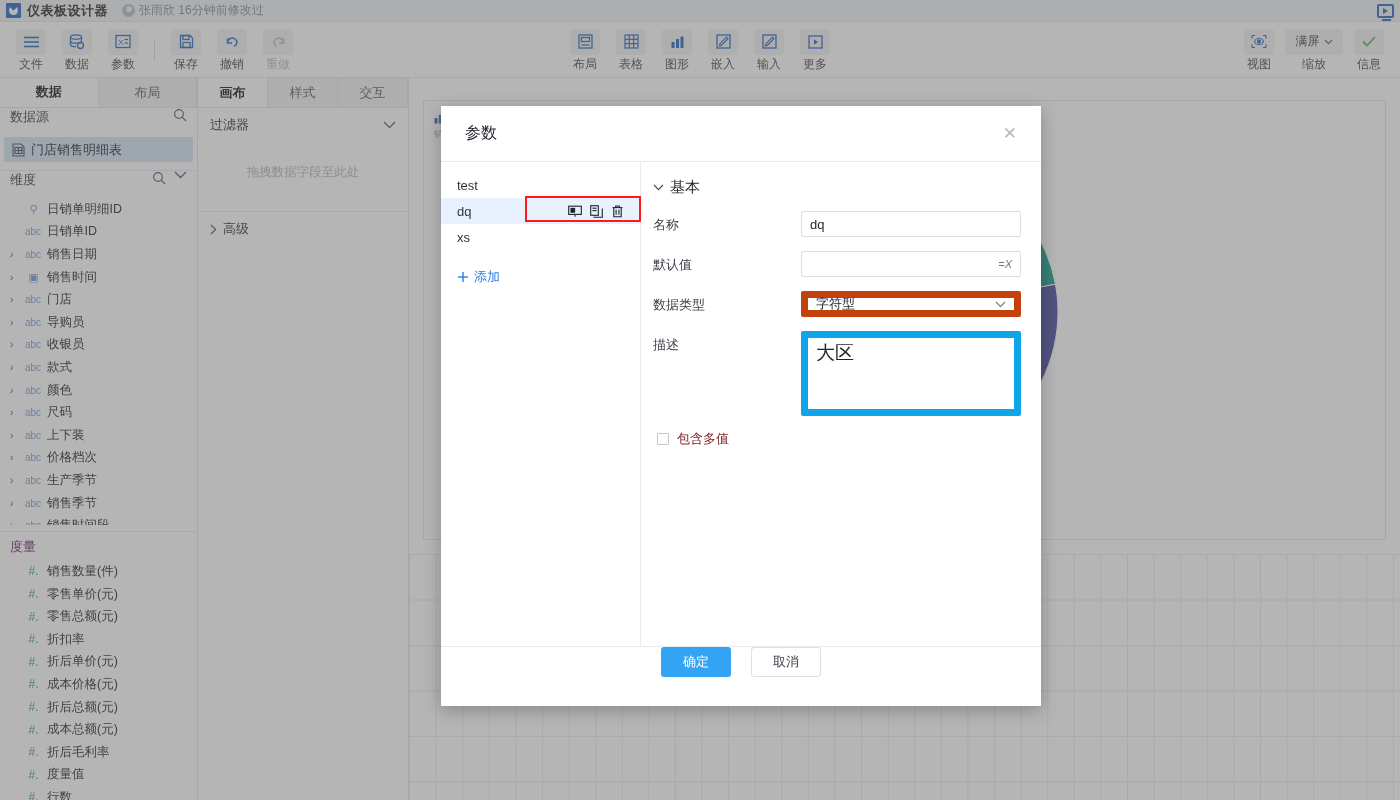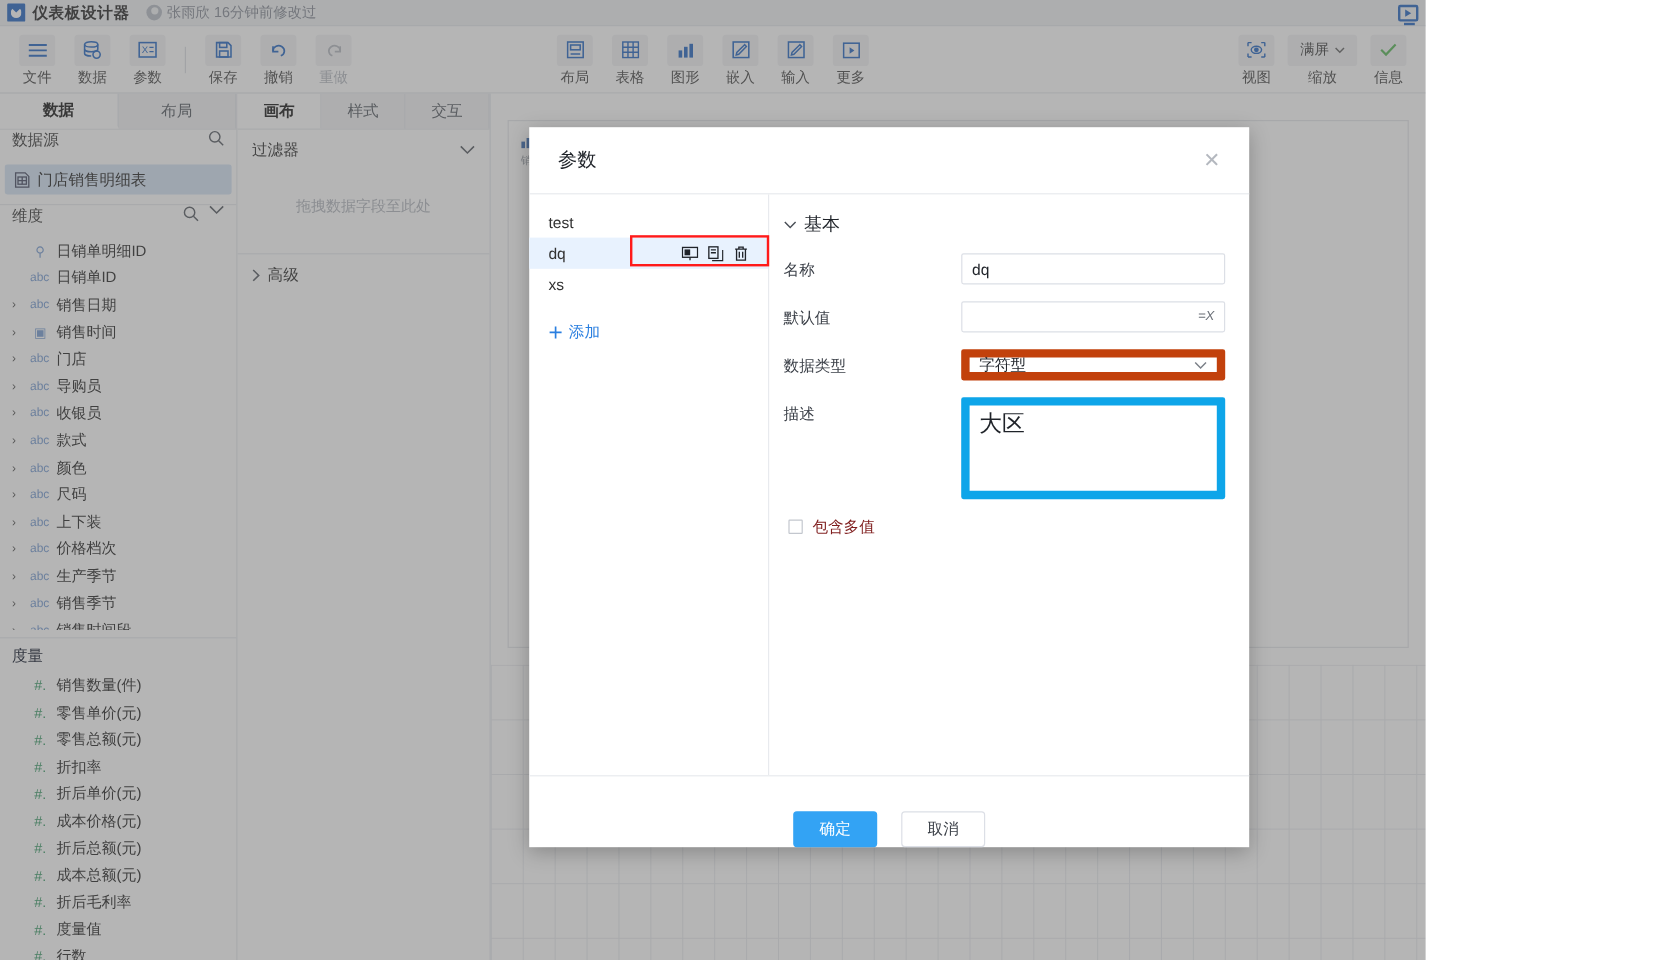--- a/index.html
+++ b/index.html
@@ -4,21 +4,21 @@
 <style>
   * { box-sizing: border-box; margin: 0; padding: 0; }
   html, body {
     width: 1400px; height: 800px;
     font-family: "Liberation Sans", "DejaVu Sans", sans-serif;
     font-size: 13px;
     color: #333;
     overflow: hidden;
     background: #fff;
   }
-  #app { position: relative; width: 1188px; height: 800px; }
+  #app { position: relative; width: 1400px; height: 800px; }
 
   
   .app-base { position: absolute; inset: 0; display: flex; flex-direction: column; background: #fff; }
 
   
   .titlebar {
     height: 22px; background: #f0f2f5; border-bottom: 1px solid #e3e6eb;
     display: flex; align-items: center; padding: 0 6px; flex: 0 0 22px;
   }
   .logo-box { width: 15px; height: 15px; background: #2a6bc4; position: relative; border-radius: 1px; margin-right: 6px;}
@@ -91,21 +91,21 @@
   .field-list { overflow:hidden; }
   .field {
     display:flex; align-items:center; height:22.6px; padding-left:10px; font-size:12.5px; color:#2b2b2b; cursor:pointer; gap:5px;
   }
   .caret { width:10px; color:#555; font-size:10px; }
   .caret.none { visibility:hidden; }
   .tag-abc { color:#7b9fd4; font-size:10px; width:17px; }
   .tag-key { color:#7b9fd4; font-size:11px; width:17px; text-align:center;}
   .tag-cal { color:#7b9fd4; font-size:11px; width:17px; text-align:center;}
   .tag-num { color:#3f9d6b; font-size:12px; width:17px; text-align:center; }
-  .sec-label { font-size:13px; color:#0f172a; padding:6px 10px 4px; }
+  .sec-label { font-size:13px; color:#701a75; padding:6px 10px 4px; }
 
   
   .panel2 { width:211px; border-right:1px solid #e3e6eb; display:flex; flex-direction:column; background:#fff; }
   .p2-tabs { display:flex; height:30px; flex:0 0 30px; border-bottom:1px solid #e3e6eb; }
   .p2-tab { flex:1; display:flex; align-items:center; justify-content:center; font-size:13px; background:#f2f3f5; color:#5a5f66; cursor:pointer; border-right:1px solid #e3e6eb; }
   .p2-tab.active { background:#fff; color:#1c1c1c; font-weight:bold; }
   .p2-row { display:flex; align-items:center; height:34px; padding:0 12px; font-size:13px; color:#333; cursor:pointer; }
   .p2-row .sp { flex:1; }
   .dropzone { text-align:center; color:#b5b9c0; font-size:12.5px; padding:22px 0 30px; }
   .p2-sep { height:1px; background:#e9ebef; }
@@ -166,21 +166,21 @@
     width:220px; height:26px; border:7px solid #c2410c; border-radius:2px; padding:0 8px;
     font-size:13px; color:#1f2329; display:flex; align-items:center; justify-content:space-between; background:#fff;
   }
   .ta {
     width:220px; height:85px; border:7px solid #0ea5e9; border-radius:2px; padding:2px 8px;
     font-size:19px; color:#1f2329; background:#fff;
   }
   .cbrow { display:flex; align-items:center; gap:8px; margin:6px 0 12px 4px; font-size:13px; color:#7f1d1d; cursor:pointer; }
   .cbox { width:12px; height:12px; border:1px solid #c3c7ce; border-radius:1px; background:#fff; }
   .modal-foot {
-    height:60px; flex:0 0 60px; border-top:1px solid #e8eaee; display:flex; align-items:flex-end; justify-content:center; gap:20px;
+    height:60px; flex:0 0 60px; border-top:1px solid #e8eaee; display:flex; align-items:flex-start; justify-content:center; gap:20px;
   }
   .btn-primary {
     width:70px; height:30px; background:#33a3f4; color:#fff; border:none; border-radius:3px;
     font-size:13px; cursor:pointer; font-family:inherit;
   }
   .btn-default {
     width:70px; height:30px; background:#fff; color:#3a3f47; border:1px solid #dcdfe6; border-radius:3px;
     font-size:13px; cursor:pointer; font-family:inherit;
   }
 </style>

